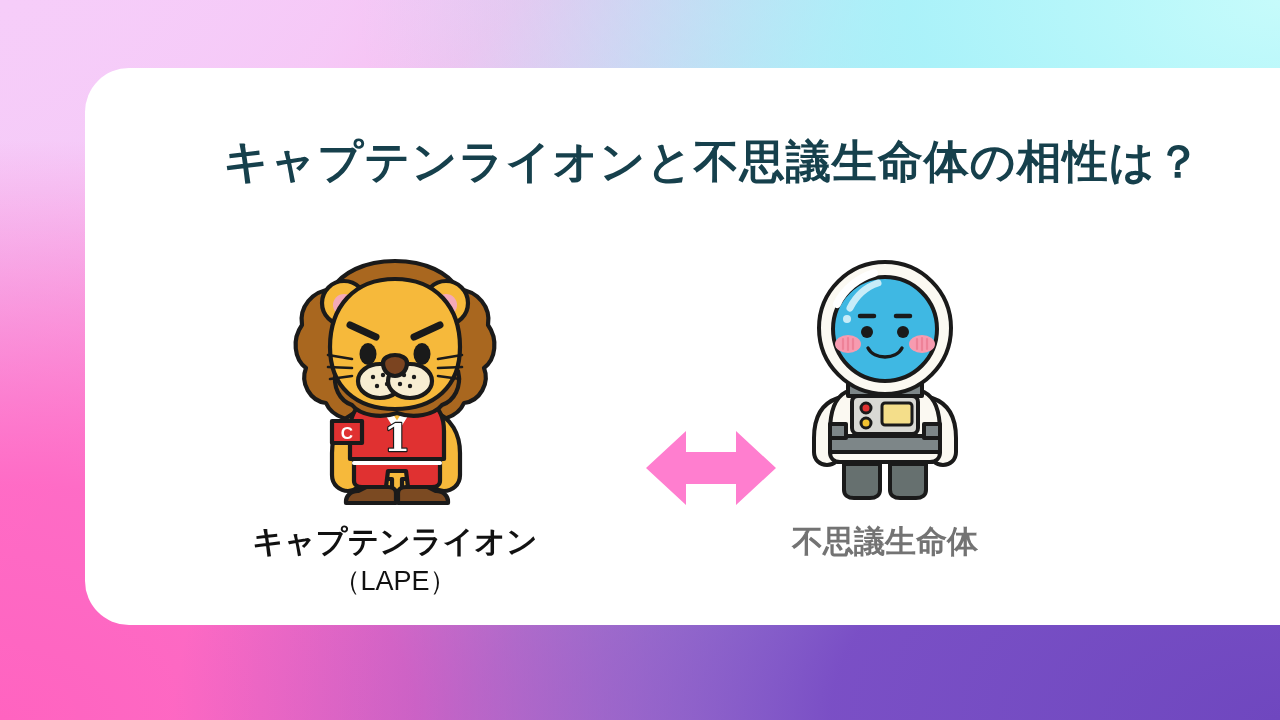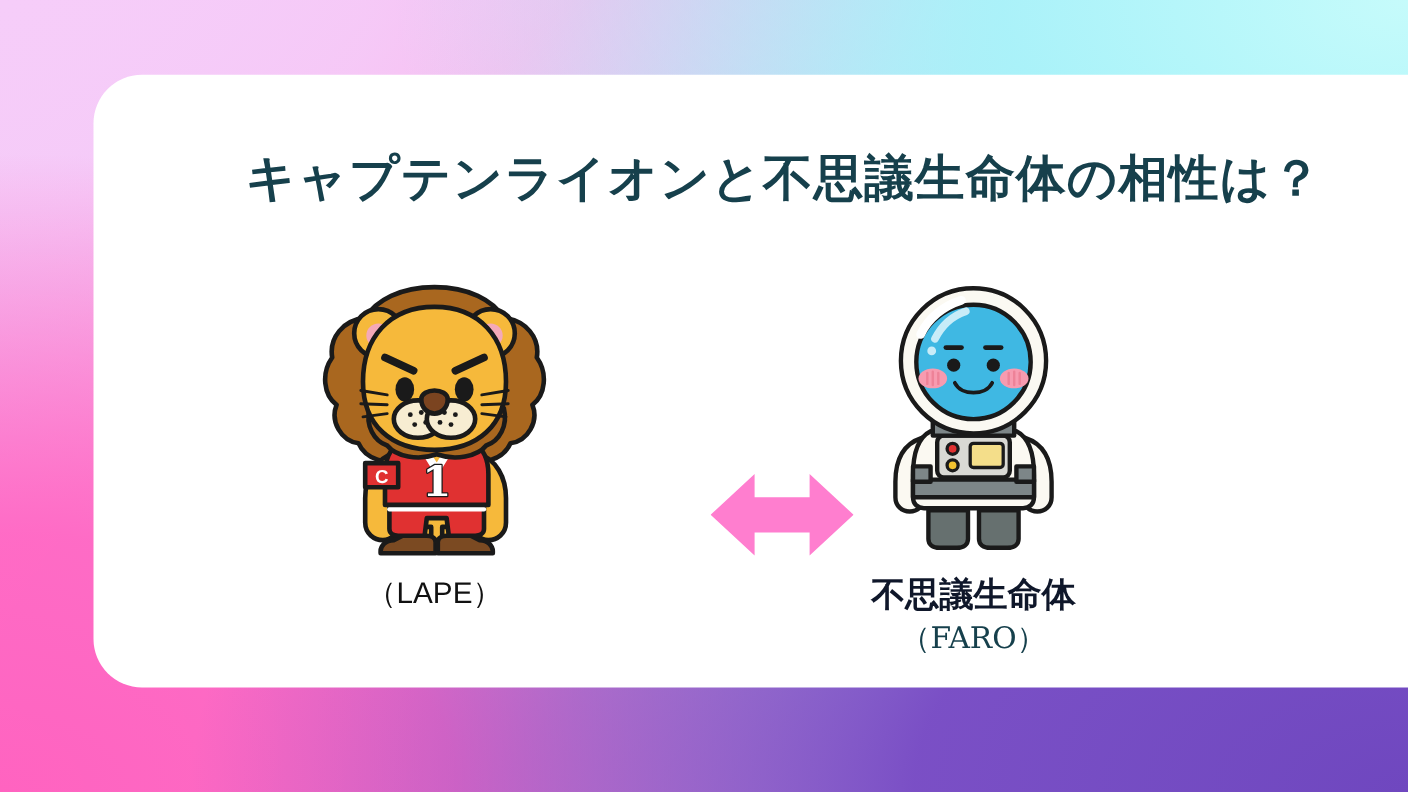--- a/index.html
+++ b/index.html
@@ -92,21 +92,21 @@
     font-size: 31px;
   }
   .caption .code {
     display: block;
     font-size: 27px;
     font-weight: 400;
     margin-top: 2px;
   }
   #caption-lape .name { color: #111111; }
   #caption-lape .code { color: #111111; font-family: "Liberation Sans", sans-serif; }
-  #caption-faro .name { color: #0f172a; }
+  #caption-faro .name { color: #737373; }
   #caption-faro .code { color: #16404c; font-family: "DejaVu Serif", "Liberation Serif", serif; }
 
   #arrow {
     position: absolute;
     left: 561px;
     top: 359px;
     width: 130px;
     height: 82px;
   }
 </style>
@@ -214,20 +214,21 @@
                 <circle cx="122" cy="135" r="2.2"></circle>
             </g>
 
             <path d="M95 112 C 95 107 101 104 107 104 C 113 104 119 107 119 112
                      C 119 120 113 125 107 125 C 101 125 95 120 95 112 Z" fill="#7b4420"></path>
           </g>
         </svg>
       </div>
 
       <div class="caption" id="caption-lape">
+        <span class="name">キャプテンライオン</span>
         <span class="code">（LAPE）</span>
       </div>
     </div>
 
     <div class="figure" id="figure-faro">
       <div class="art-slot">
         <svg width="190" height="250" viewBox="0 0 190 250">
           <g stroke="#1a1a1a" stroke-width="4" stroke-linejoin="round" stroke-linecap="round">
 
             <path d="M48 142 C 30 148 24 164 24 182 L24 196 C 24 204 30 209 37 209
@@ -287,21 +288,20 @@
 
             <path d="M78 92 C 84 104 106 104 112 92" fill="none" stroke-width="3.4"></path>
 
             <path d="M47 48 C 54 33 68 22 84 17" fill="none" stroke="#ffffff" stroke-width="8" stroke-linecap="round"></path>
           </g>
         </svg>
       </div>
 
       <div class="caption" id="caption-faro">
         <span class="name">不思議生命体</span>
-        <span class="code">（FARO）</span>
       </div>
     </div>
 
     <svg id="arrow" viewBox="0 0 130 82">
       <path d="M0 41 L40 4 L40 25 L90 25 L90 4 L130 41 L90 78 L90 57 L40 57 L40 78 Z" fill="#ff7ecf"></path>
     </svg>
 
   </div>
 </div>
 

